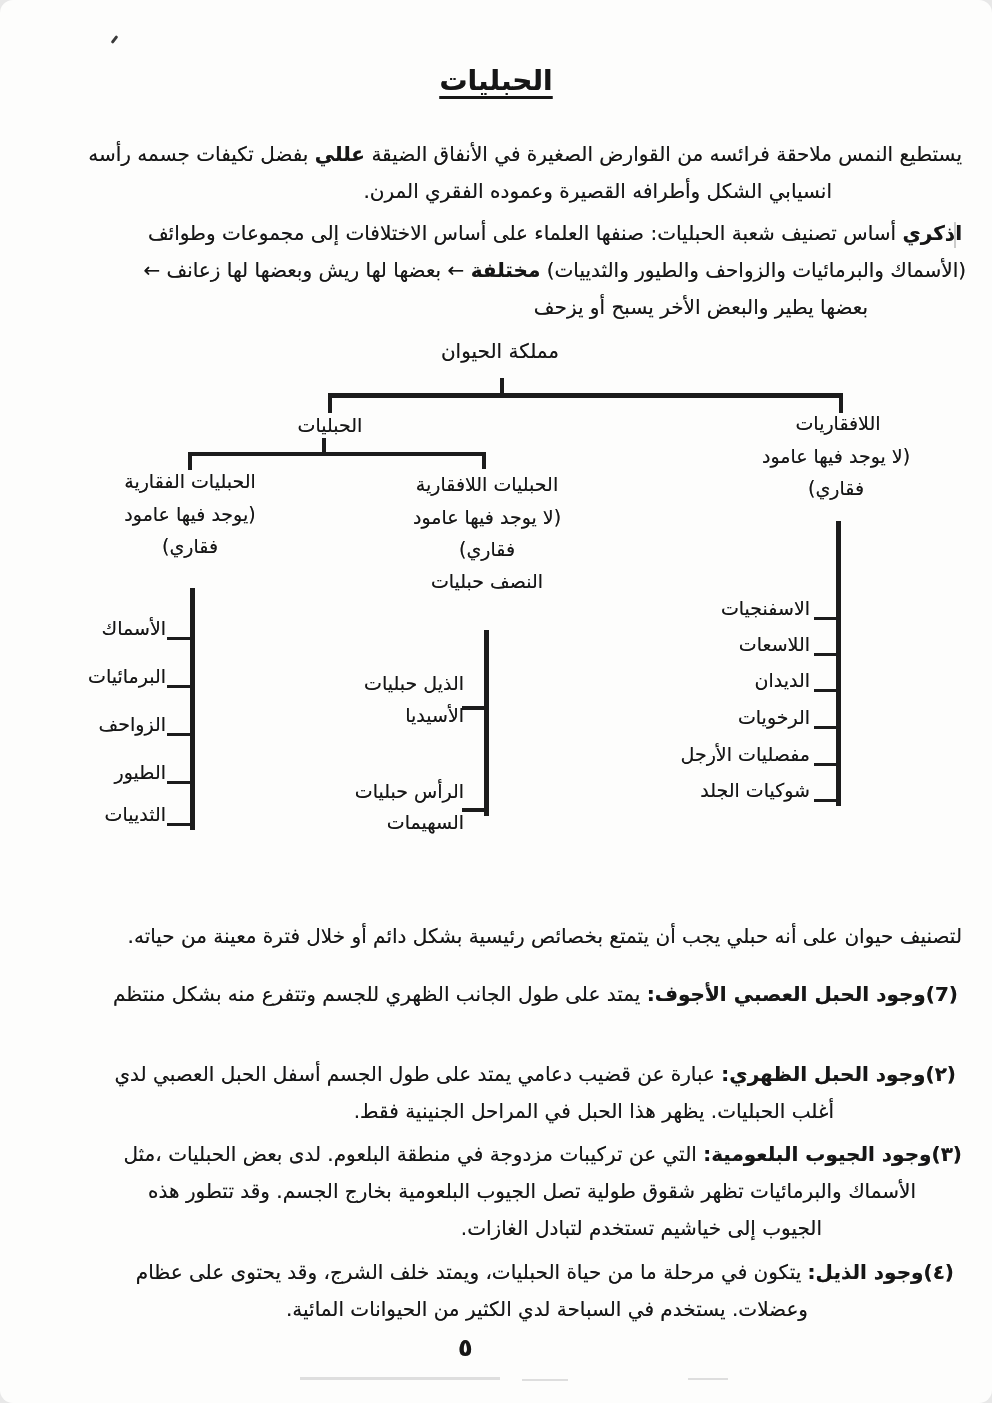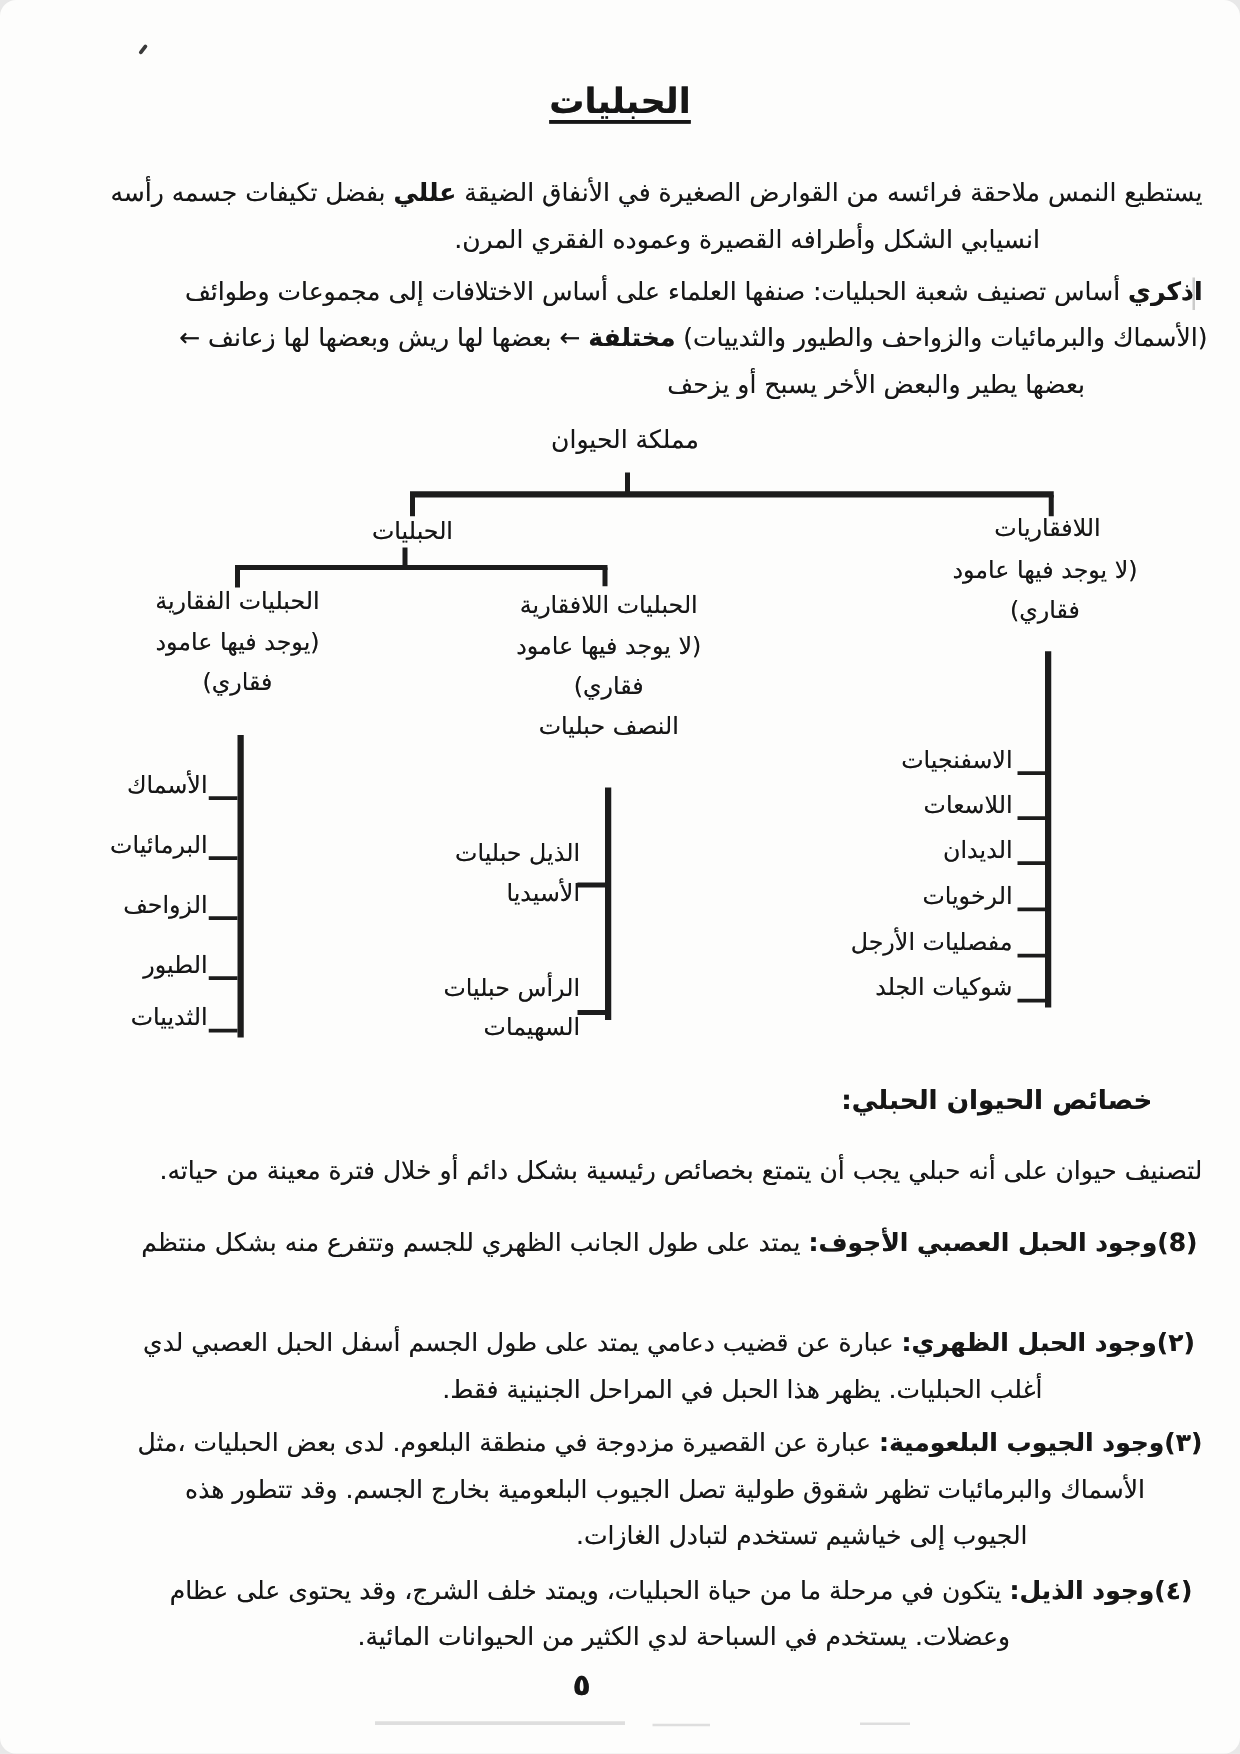--- a/index.html
+++ b/index.html
@@ -133,34 +133,33 @@
   <div class="ln" style="left:814px;top:726px;width:22px;height:3px;"></div>
   <div class="ln" style="left:814px;top:763px;width:22px;height:3px;"></div>
   <div class="ln" style="left:814px;top:799px;width:22px;height:3px;"></div>
   <div class="item" style="right:182px;top:595px;">الاسفنجيات</div>
   <div class="item" style="right:182px;top:631px;">اللاسعات</div>
   <div class="item" style="right:182px;top:667px;">الديدان</div>
   <div class="item" style="right:182px;top:704px;">الرخويات</div>
   <div class="item" style="right:182px;top:741px;">مفصليات الأرجل</div>
   <div class="item" style="right:182px;top:777px;">شوكيات الجلد</div>
 
-  <div class="t heading" style="top:866px;right:70px;">خصائص الحيوان الحبلي:</div>
   <div class="t" style="top:922px;right:30px;">لتصنيف حيوان على أنه حبلي يجب أن يتمتع بخصائص رئيسية بشكل دائم أو خلال فترة معينة من حياته.</div>
 
   <div class="t" style="top:980px;right:34px;">
-    <span class="b">(8)وجود الحبل العصبي الأجوف:</span><span> يمتد على طول الجانب الظهري للجسم وتتفرع منه بشكل منتظم</span>
+    <span class="b">(7)وجود الحبل العصبي الأجوف:</span><span> يمتد على طول الجانب الظهري للجسم وتتفرع منه بشكل منتظم</span>
   </div>
 
   <div class="t" style="top:1060px;right:36px;">
     <span class="b">(٢)وجود الحبل الظهري:</span><span> عبارة عن قضيب دعامي يمتد على طول الجسم أسفل الحبل العصبي لدي</span>
   </div>
   <div class="t" style="top:1097px;right:158px;">أغلب الحبليات. يظهر هذا الحبل في المراحل الجنينية فقط.</div>
 
   <div class="t" style="top:1140px;right:30px;">
-    <span class="b">(٣)وجود الجيوب البلعومية:</span><span> عبارة عن القصيرة مزدوجة في منطقة البلعوم. لدى بعض الحبليات ،مثل</span>
+    <span class="b">(٣)وجود الجيوب البلعومية:</span><span> التي عن تركيبات مزدوجة في منطقة البلعوم. لدى بعض الحبليات ،مثل</span>
   </div>
   <div class="t" style="top:1177px;right:76px;">الأسماك والبرمائيات تظهر شقوق طولية تصل الجيوب البلعومية بخارج الجسم. وقد تتطور هذه</div>
   <div class="t" style="top:1214px;right:170px;">الجيوب إلى خياشيم تستخدم لتبادل الغازات.</div>
 
   <div class="t" style="top:1258px;right:38px;">
     <span class="b">(٤)وجود الذيل:</span><span> يتكون في مرحلة ما من حياة الحبليات، ويمتد خلف الشرج، وقد يحتوى على عظام</span>
   </div>
   <div class="t" style="top:1295px;right:184px;">وعضلات. يستخدم في السباحة لدي الكثير من الحيوانات المائية.</div>
 
   <div class="pagenum">٥</div>

